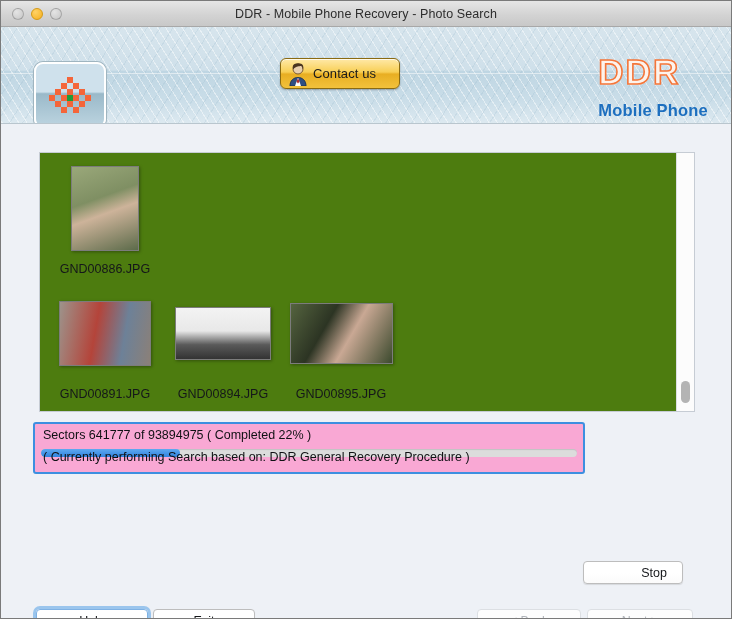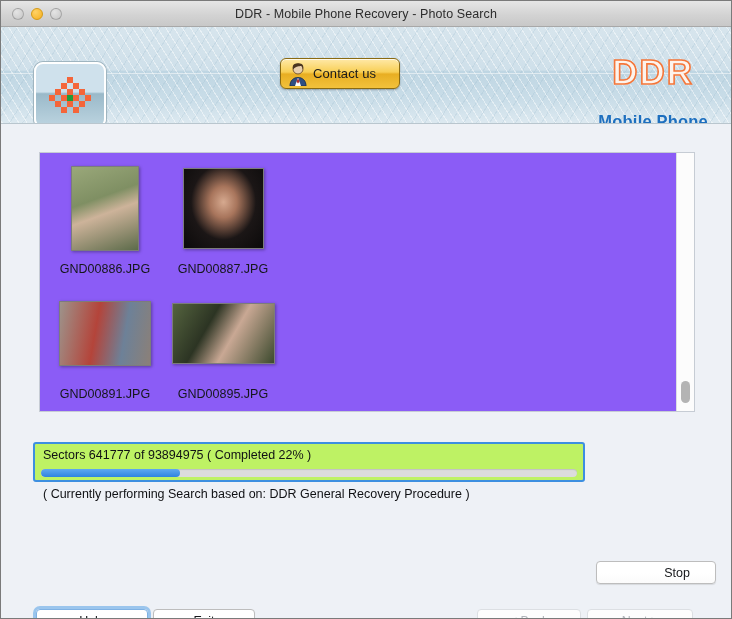--- a/index.html
+++ b/index.html
@@ -96,47 +96,47 @@
     padding-left: 6px; box-sizing: border-box;
     cursor: pointer; z-index: 3;
   }
   .contact-label {
     font-size: 13px; color: #1a1a1a; letter-spacing: .1px;
   }
   .person-icon { width: 22px; height: 24px; flex: 0 0 22px; }
 
   .brand {
     position: absolute; right: 23px; top: 27px;
-    text-align: center; z-index: 3;
+    text-align: left; z-index: 3;
   }
   .brand-ddr {
     font-size: 35px; font-weight: bold; letter-spacing: 2px;
     color: #fdf3ec;
     -webkit-text-stroke: 1.6px #f4763a;
     text-shadow: 0 1px 1px rgba(255,255,255,.6);
     line-height: 1;
   }
   .brand-sub {
-    margin-top: 23px;
+    margin-top: 12px;
     font-size: 16.5px; font-weight: bold; color: #1d6fbf;
     letter-spacing: .2px;
   }
 
   
   .body-area {
     position: relative;
     height: 497px;
     background: #eef1f6;
     padding: 0;
   }
 
   .thumb-panel {
     position: absolute; left: 38px; top: 28px;
     width: 656px; height: 260px;
-    background: #8b5cf6;
+    background: #4d7c0f;
     border: 1px solid #c6ccd4;
     box-sizing: border-box;
     overflow: hidden;
   }
   .thumb-scroll {
     position: absolute; inset: 0 17px 0 0;
     overflow: hidden;
   }
   .thumb-row {
     display: flex;
@@ -171,45 +171,44 @@
   }
   .vscroll-thumb {
     position: absolute; left: 4px; bottom: 8px;
     width: 9px; height: 22px; border-radius: 5px;
     background: #b4b4b4;
   }
 
   
   .progress-box {
     position: absolute; left: 32px; top: 298px;
-    width: 552px; height: 40px;
-    background: #bef264;
+    width: 552px; height: 52px;
+    background: #f9a8d4;
     border: 2px solid #3d8fe0;
     border-radius: 3px;
     box-sizing: border-box;
-    margin-top: 20px;
   }
   .progress-text {
     position: absolute; left: 8px; top: 4px;
     font-size: 12.5px; color: #101114;
   }
   .pbar {
     position: absolute; left: 6px; right: 6px; top: 25px;
     height: 8px; border-radius: 4px;
     background: #dcdcdc;
     box-shadow: inset 0 1px 1px rgba(0,0,0,.12);
     overflow: hidden;
   }
   .pbar-fill {
     height: 100%;
     border-radius: 4px;
     background: linear-gradient(to bottom, #5fa9f0, #2f83df);
   }
   .status-text {
-    position: absolute; left: 8px; top: 43px;
+    position: absolute; left: 8px; top: 26px;
     font-size: 12.5px; color: #101114;
   }
 
   .btn {
     font-family: "Liberation Sans", sans-serif;
     font-size: 12.5px;
     color: #15171a;
     background: linear-gradient(to bottom, #ffffff 0%, #ffffff 50%, #fbfbfb 100%);
     border: 1px solid #bdbdbd;
     border-radius: 4px;
@@ -222,21 +221,21 @@
     color: #b0b4ba;
     border-color: #dcdfe3;
     background: #fdfdfd;
     box-shadow: none;
     cursor: default;
   }
   .btn.focus {
     box-shadow: 0 0 0 3px rgba(86,160,230,.55), 0 1px 1px rgba(0,0,0,.10);
     border-color: #7fb2e4;
   }
-  .btn-stop  { position: absolute; left: 595px; top: 437px; width: 120px; height: 23px; padding-left: 48px; }
+  .btn-stop  { position: absolute; left: 582px; top: 437px; width: 100px; height: 23px; padding-left: 48px; }
   .btn-help  { position: absolute; left: 35px;  top: 485px; width: 112px; height: 24px; }
   .btn-exit  { position: absolute; left: 152px; top: 485px; width: 102px; height: 24px; }
   .btn-back  { position: absolute; left: 476px; top: 485px; width: 104px; height: 24px; }
   .btn-next  { position: absolute; left: 586px; top: 485px; width: 106px; height: 24px; }
 </style>
 </head>
 <body>
 
 <div class="app-window">
 
@@ -300,37 +299,37 @@
     <div class="thumb-panel">
       <div class="thumb-scroll">
 
         <div class="thumb-row r1">
           <div class="thumb-cell">
             <div class="thumb-img-wrap">
               <span class="thumb-img" style="width:66px;height:83px;background-image:linear-gradient(160deg,#9aa87a 0%,#7f8f63 38%,#cdb39a 55%,#5c6b4a 100%);"></span>
             </div>
             <div class="thumb-name">GND00886.JPG</div>
           </div>
-          <div class="thumb-cell">
-            <div class="thumb-img-wrap">
-              <span class="thumb-img" style="width:79px;height:79px;background-image:radial-gradient(ellipse at 50% 42%,#d6a98f 0%,#a8755c 24%,#1b1616 58%,#0b0a0a 100%);"></span>
-            </div>
-            <div class="thumb-name">GND00887.JPG</div>
-          </div>
         </div>
 
         <div class="thumb-row r2">
           <div class="thumb-cell">
             <div class="thumb-img-wrap">
               <span class="thumb-img" style="width:90px;height:63px;background-image:linear-gradient(100deg,#9d938b 0%,#b4443a 40%,#6d8198 70%,#8b8078 100%);"></span>
             </div>
             <div class="thumb-name">GND00891.JPG</div>
           </div>
           <div class="thumb-cell">
             <div class="thumb-img-wrap">
+              <span class="thumb-img" style="width:94px;height:51px;background-image:linear-gradient(180deg,#f3f3f3 0%,#e8e8e8 45%,#5a5a5a 72%,#333333 100%);"></span>
+            </div>
+            <div class="thumb-name">GND00894.JPG</div>
+          </div>
+          <div class="thumb-cell">
+            <div class="thumb-img-wrap">
               <span class="thumb-img" style="width:101px;height:59px;background-image:linear-gradient(120deg,#55643f 0%,#2c3423 35%,#c9a894 58%,#3c4a2e 100%);"></span>
             </div>
             <div class="thumb-name">GND00895.JPG</div>
           </div>
         </div>
 
       </div>
       <div class="vscroll">
         <div class="vscroll-thumb"></div>
       </div>

